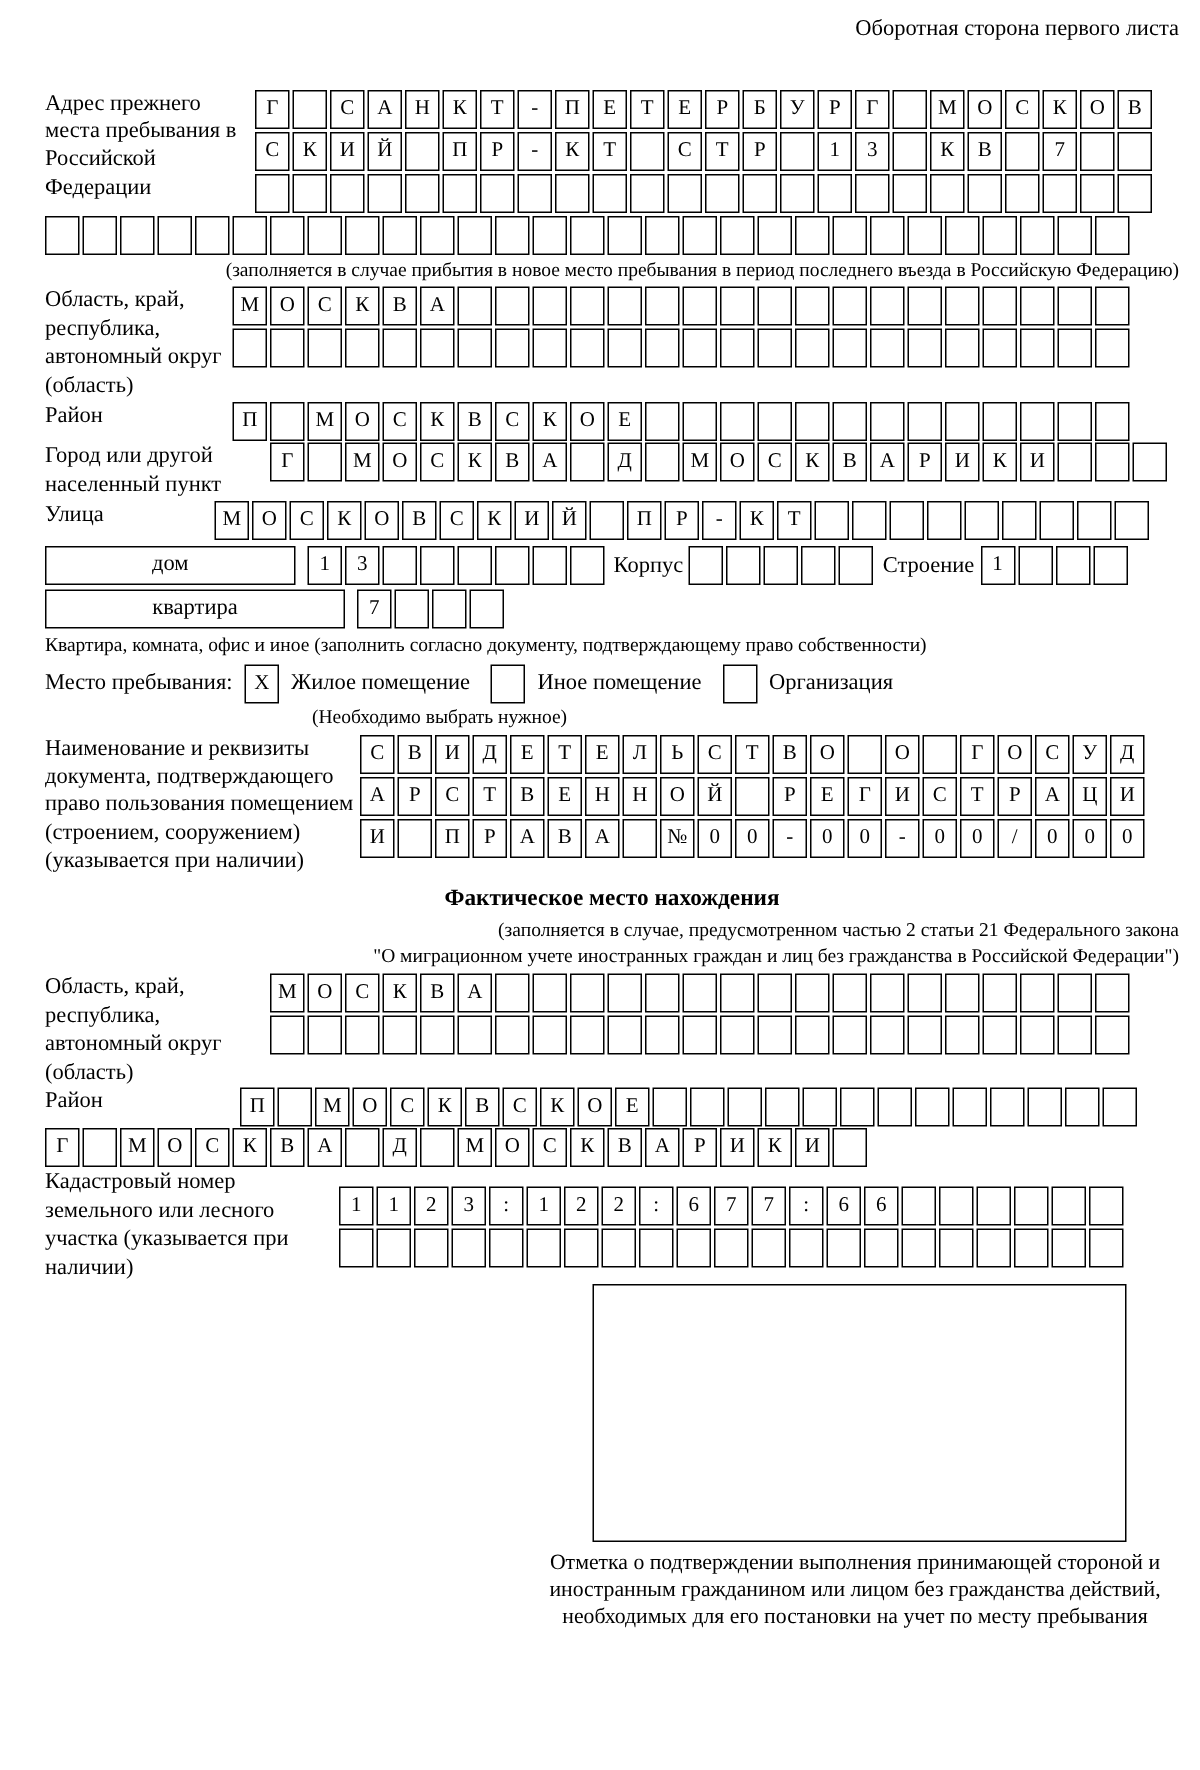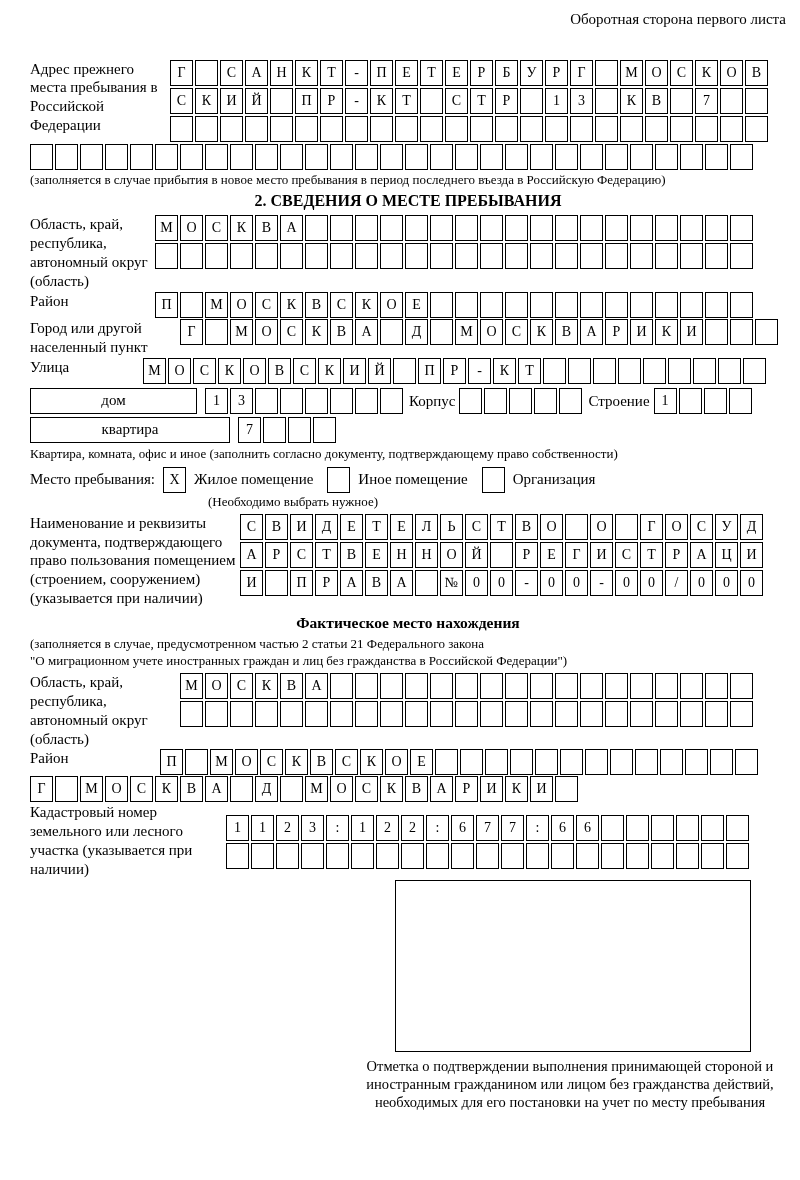--- a/index.html
+++ b/index.html
@@ -7,21 +7,21 @@
   .page{box-sizing:border-box;width:800px;height:1180px;padding:10px 14px 0 30px;overflow:hidden;}
   .header-note{text-align:right;font-size:15px;line-height:1.3;margin-bottom:30px;}
   .field{display:flex;align-items:flex-start;margin-bottom:1px;}
   .label{font-size:15px;line-height:1.26;flex:0 0 auto;}
   .w140{width:140px;} .w125{width:125px;} .w150{width:150px;} .w113{width:113px;}
   .w210{width:210px;} .w130{width:130px;} .w200{width:200px;} .w196{width:196px;}
   .rows{display:flex;flex-direction:column;gap:2px;}
   .cells{display:flex;gap:2px;}
   .cell{box-sizing:border-box;flex:0 0 auto;width:23px;height:26px;border:1.5px solid #000;
         display:flex;align-items:center;justify-content:center;font-size:14px;line-height:1;}
-  .note{font-size:13px;line-height:1.3;text-align:left;margin:2px 0 3px 0;}
+  .note{font-size:13px;line-height:1.3;text-align:right;margin:2px 0 3px 0;}
   .note-left{font-size:13px;line-height:1.3;margin:2px 0 3px 0;}
   .section-title{font-size:16px;font-weight:bold;text-align:center;margin:4px 0 5px 0;}
   .sub-title{font-size:15.5px;font-weight:bold;text-align:center;margin:6px 0 4px 0;}
   .widebox{box-sizing:border-box;height:26px;border:1.5px solid #000;display:flex;
            align-items:center;justify-content:center;font-size:15px;flex:0 0 auto;}
   .wb167{width:167px;} .wb200{width:200px;}
   .inline-label{font-size:15px;line-height:26px;flex:0 0 auto;}
   .inrow{display:flex;align-items:flex-start;margin-bottom:3px;text-align:center;}
   .gap8{margin-left:8px;} .gap6{margin-left:6px;} .gap4{margin-left:4px;}
   .mesto-row{display:flex;align-items:center;margin:4px 0 1px 0;font-size:15px;}
@@ -147,21 +147,20 @@
       <span class="cell"></span>
       <span class="cell"></span>
       <span class="cell"></span>
       <span class="cell"></span>
       <span class="cell"></span>
       <span class="cell"></span>
       <span class="cell"></span>
     </div>
   <div class="note">(заполняется в случае прибытия в новое место пребывания в период последнего въезда в Российскую Федерацию)</div>
 
-  <div class="section-title">2. СВЕДЕНИЯ О МЕСТЕ ПРЕБЫВАНИЯ</div>
 
   <div class="field">
     <div class="label w125">Область, край, республика, автономный округ (область)</div>
     <div class="rows">
       <div class="cells">
           <span class="cell">М</span>
           <span class="cell">О</span>
           <span class="cell">С</span>
           <span class="cell">К</span>
           <span class="cell">В</span>

